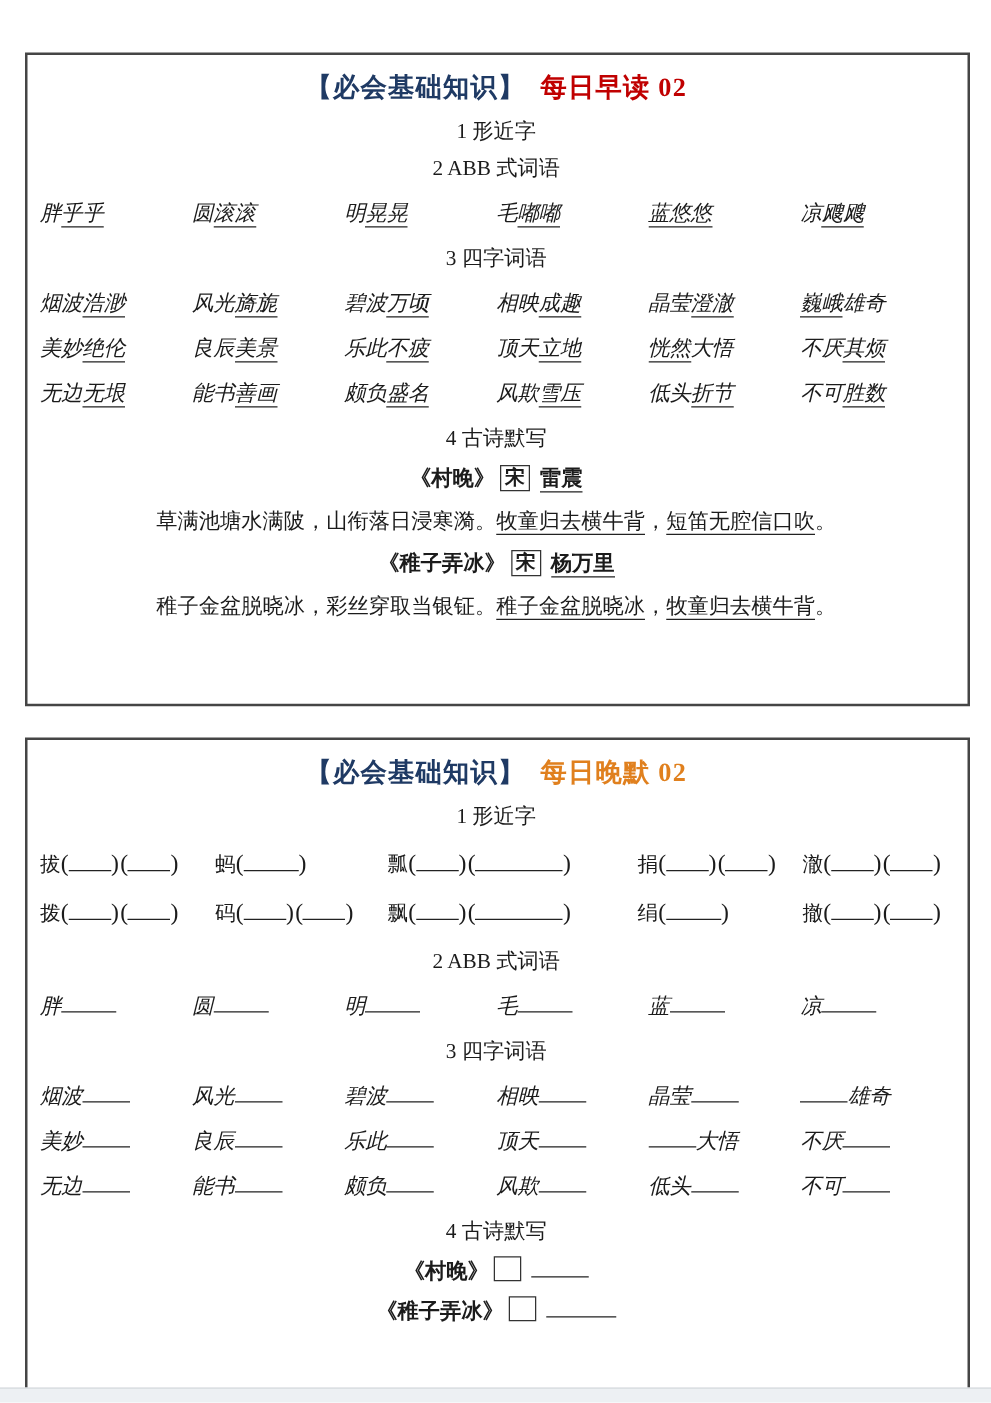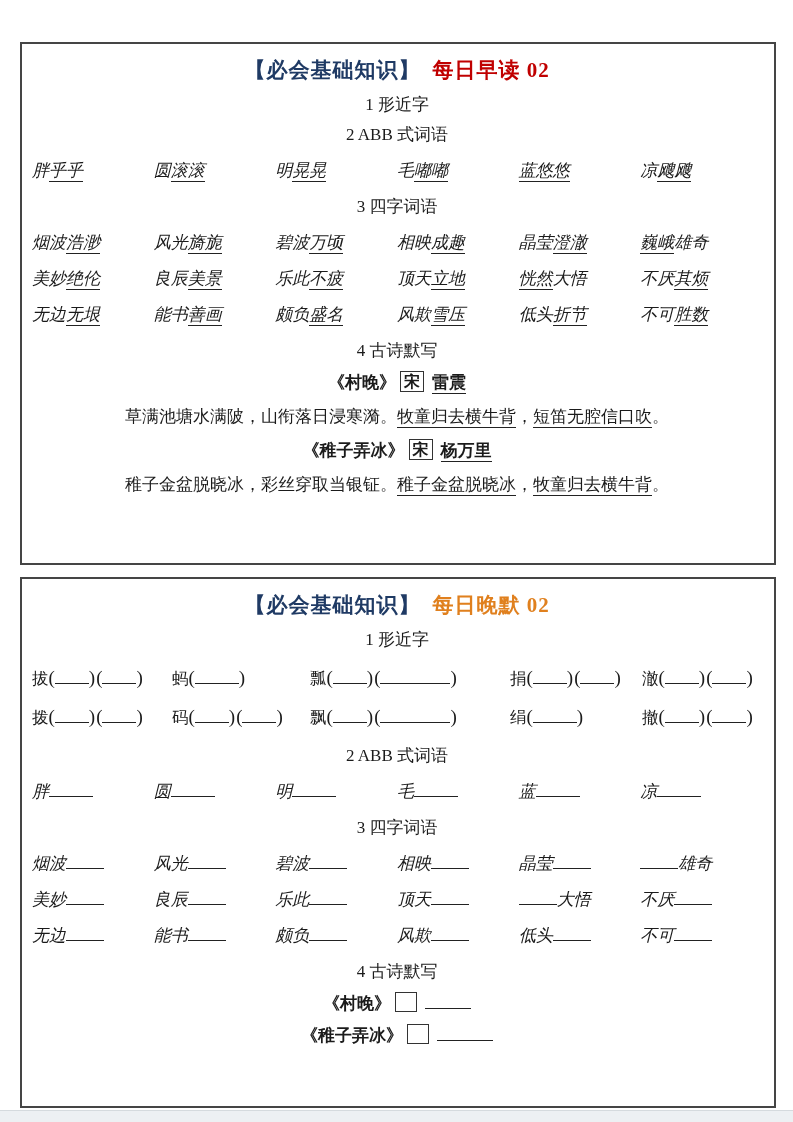--- a/index.html
+++ b/index.html
@@ -6,21 +6,21 @@
   html,body { width:793px; height:1122px; background:#ffffff; }
   body {
     font-family:"Liberation Serif","DejaVu Serif",serif;
     color:#1b1b1b; font-size:17px; position:relative; overflow:hidden;
   }
   .panel {
     position:absolute; left:20px; width:756px; background:#fff;
     border:2px solid #454545; padding:6px 12px 0 10px;
   }
   #panel-morning { top:42px; height:523px; }
-  #panel-evening { top:577px; height:531px; }
+  #panel-evening { top:590px; height:531px; }
   .card-title { text-align:center; font-weight:bold; font-size:21px; letter-spacing:1px; margin:6px 0 9px; }
   .t-navy { color:#1f3a64; }
   .t-red { color:#c00000; margin-left:12px; }
   .t-orange { color:#e0801e; margin-left:12px; }
   .sec-label { margin:7px 0 3px;text-align:center; }
   .row5 { display:grid; grid-template-columns:140px 138px 200px 132px auto; margin:13px 0; font-size:16.5px; }
   .row6 { display:grid; grid-template-columns:repeat(6,1fr); margin:13px 0;font-style:italic; }
   .row5.tall { margin:15px 0; }
   .cell { white-space:nowrap; }
   .u { border-bottom:1.5px solid #222; padding-bottom:1px; }

